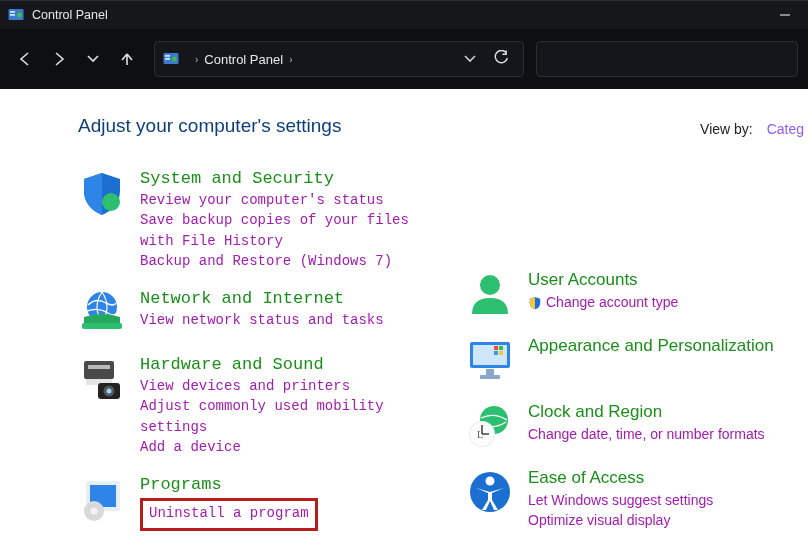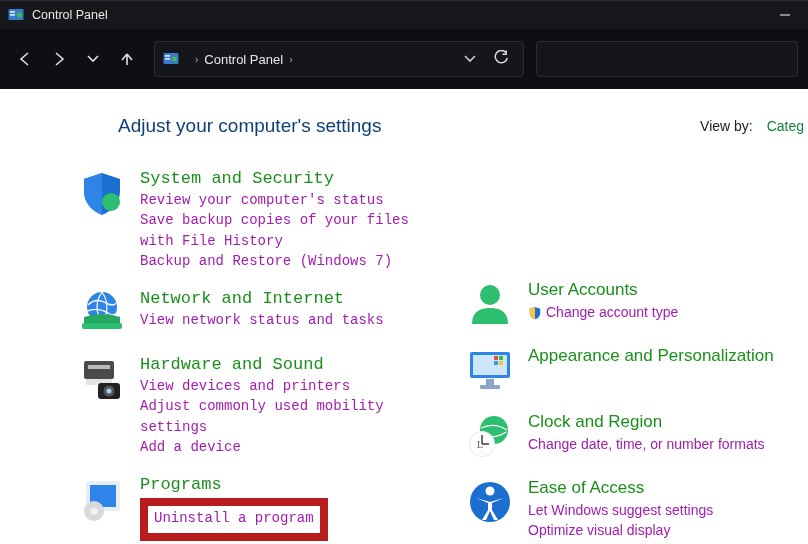--- a/index.html
+++ b/index.html
@@ -107,36 +107,35 @@
   
   .body {
     background: #fff;
     height: 456px;
     padding: 26px 4px 0 78px;
     box-sizing: border-box;
   }
 
   .body-header {
     display: flex;
-    align-items: center;
-    margin-left: 40px;
+    align-items: flex-end;
   }
   .body-header h1 {
     font-size: 19px;
     font-weight: 400;
     color: #0f3f7a;
     margin: 0;
   }
   .body-header .vby-row {
     margin-left: auto;
     font-size: 14px;
     color: #222;
   }
   .body-header .vby-link {
-    color: #15803d;
+    color: #8b5cf6;
     padding-left: 10px;
   }
 
   .columns {
     display: flex;
     margin-top: 32px;
     gap: 32px;
   }
   .col {
     display: flex;
@@ -176,21 +175,21 @@
     display: inline-flex;
     align-items: center;
   }
   .shield-mini {
     width: 14px;
     height: 14px;
     margin-right: 4px;
   }
 
   .highlight-box {
-    border: 8px solid #b91c1c;
+    border: 3px solid #b91c1c;
     padding: 2px 6px 4px 6px;
     margin-top: 2px;
     display: inline-block;
   }
 </style>
 </head>
 <body>
 
 <div class="titlebar">
   <span class="cp-icon">

